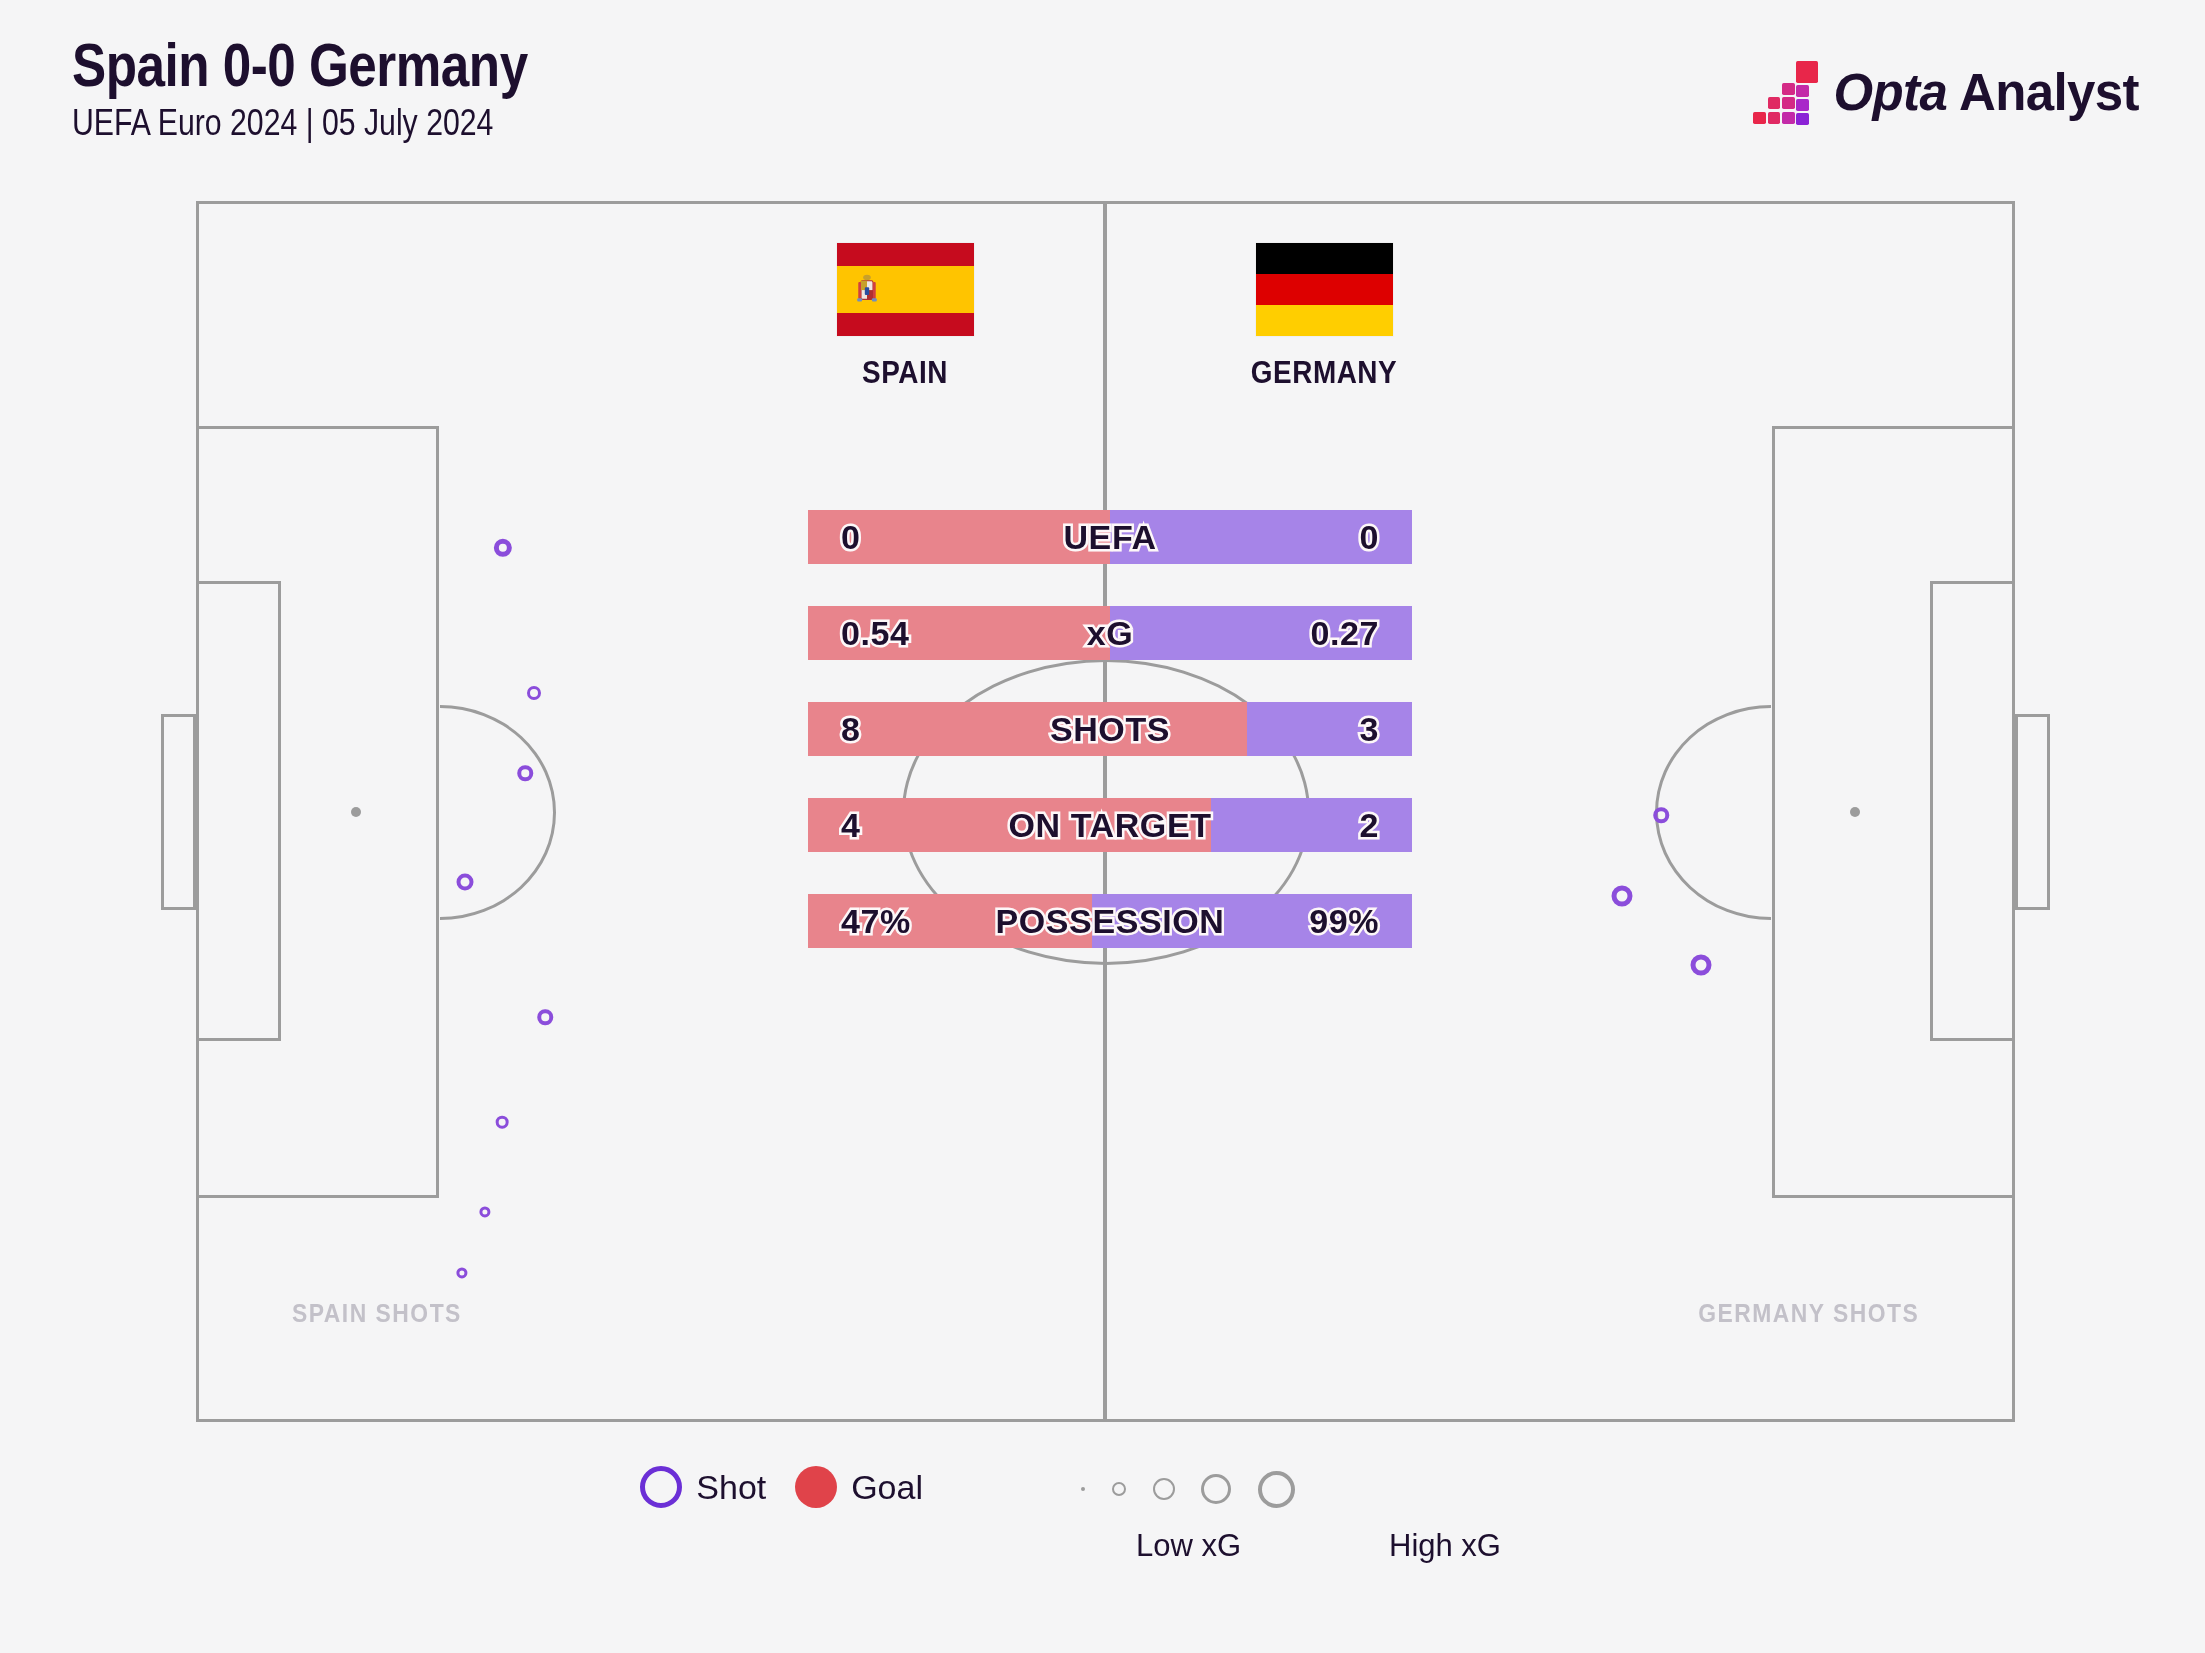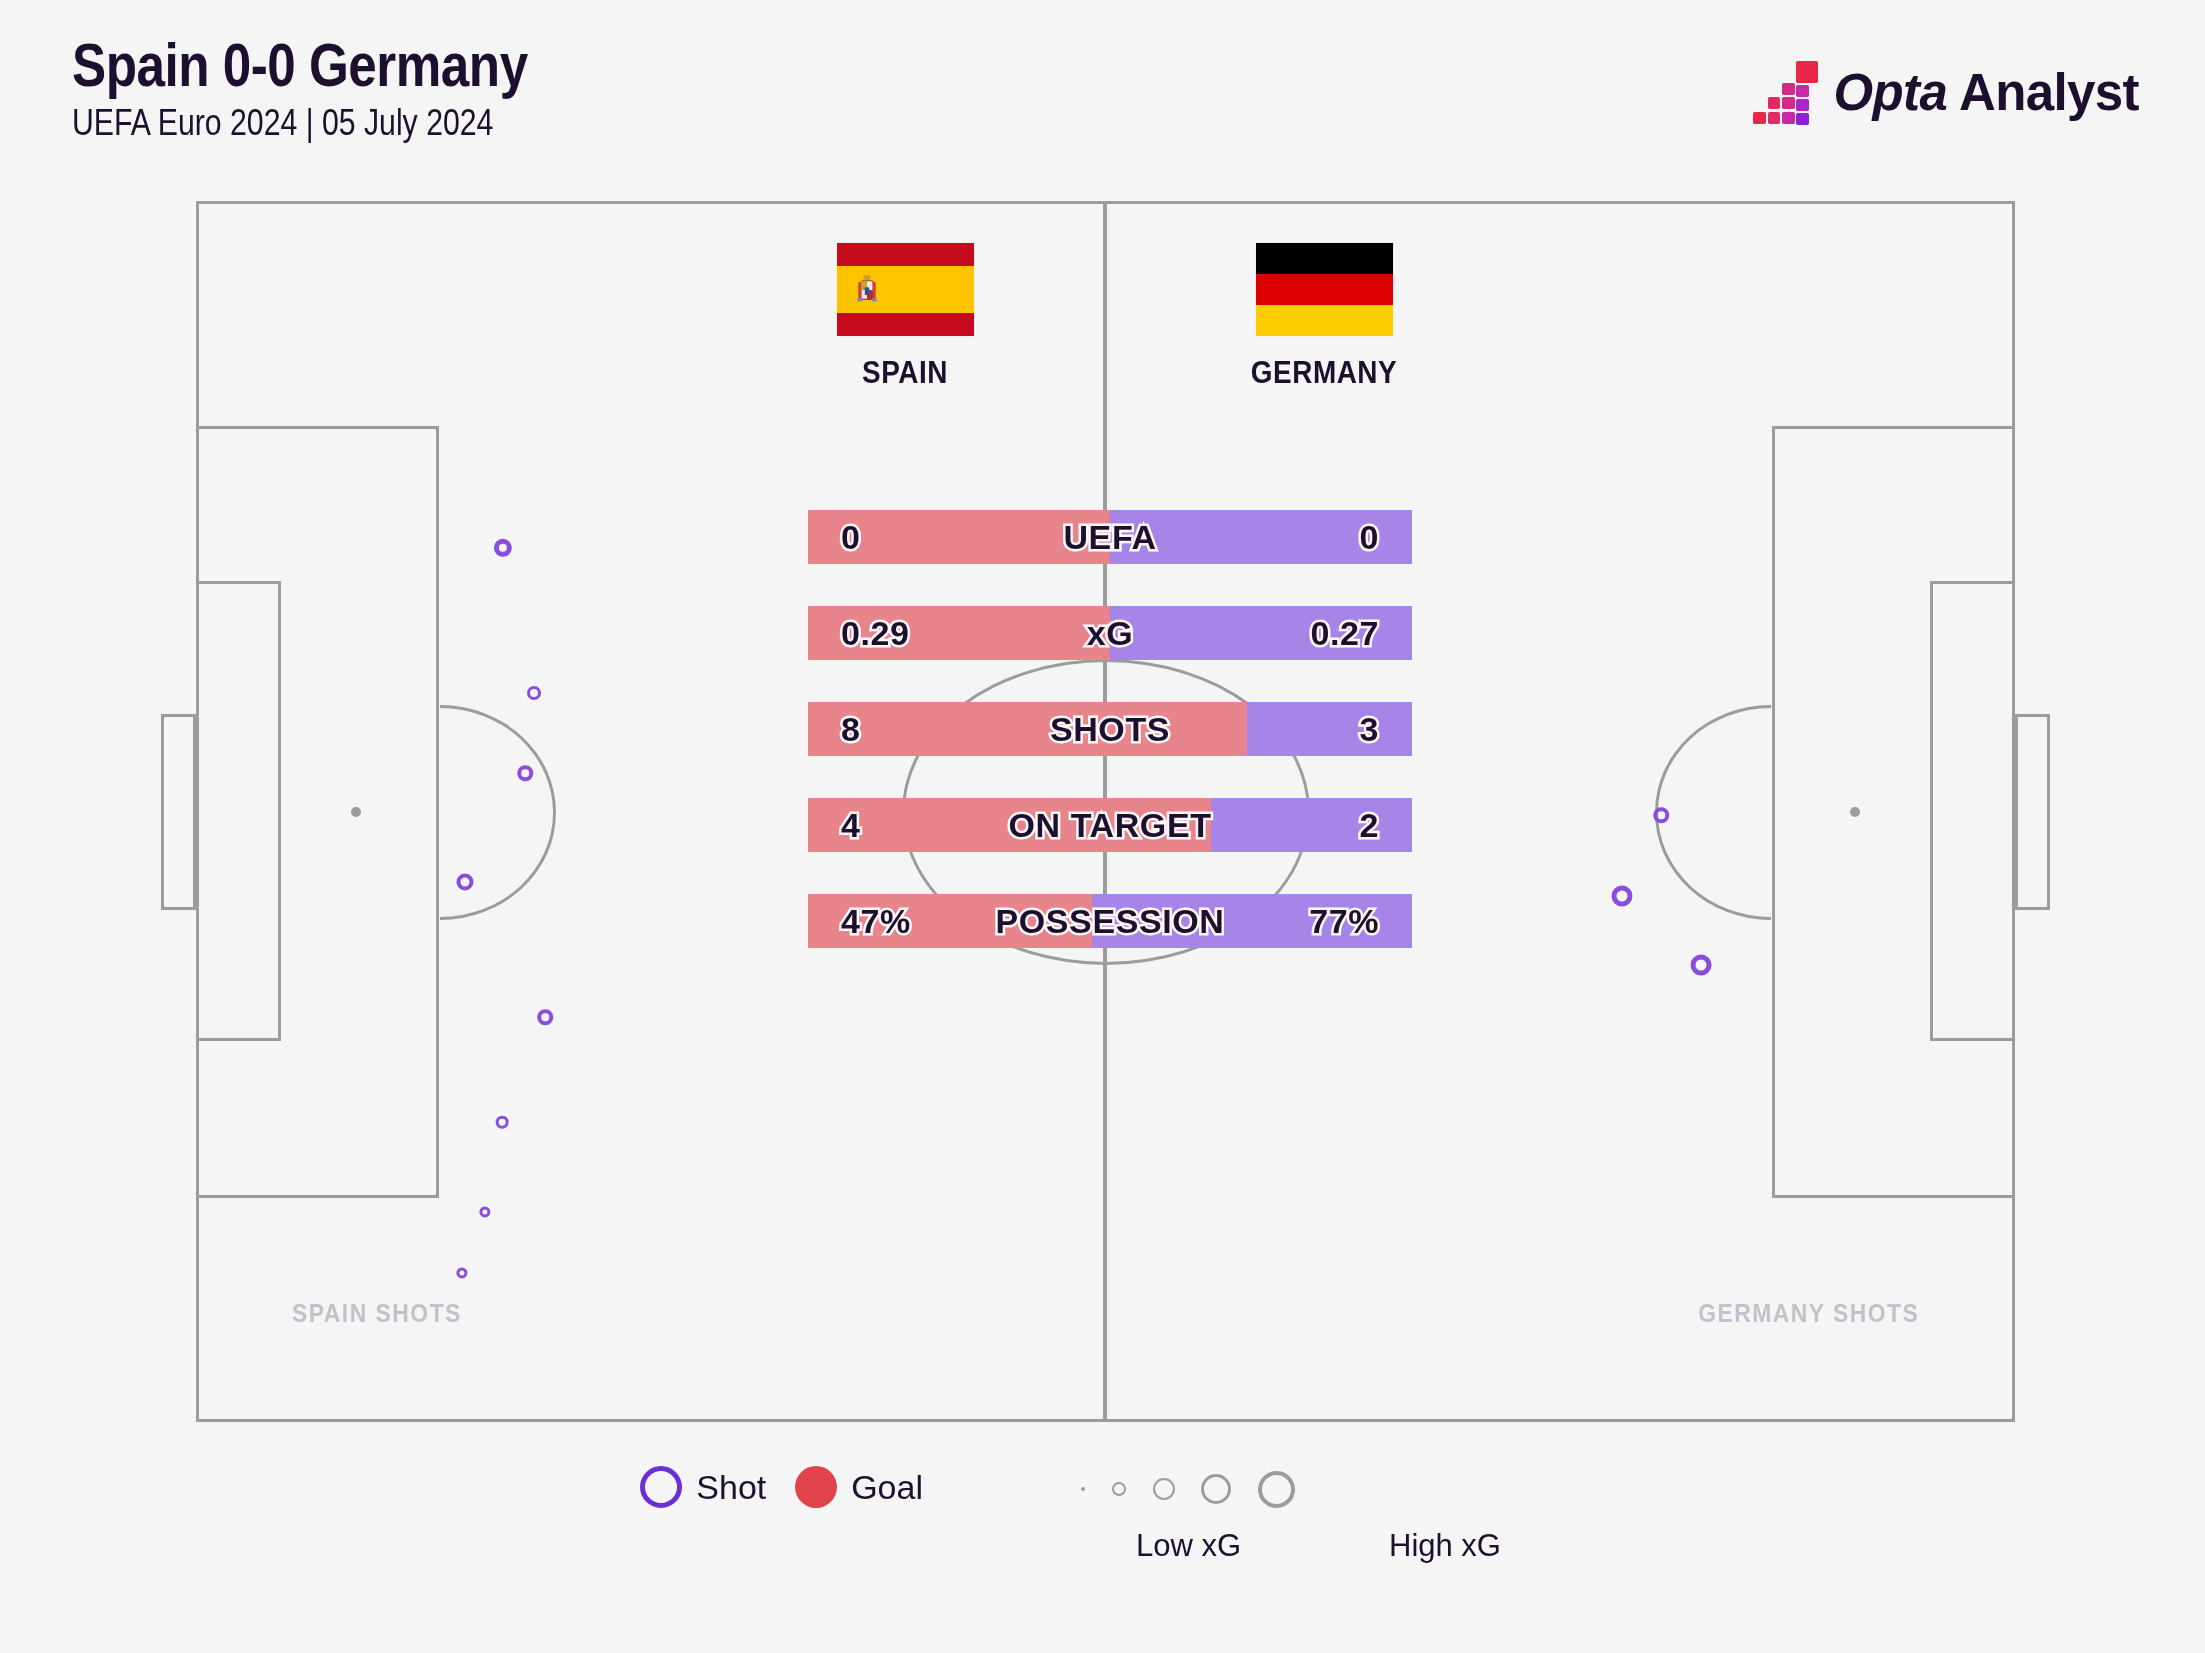--- a/index.html
+++ b/index.html
@@ -213,21 +213,21 @@
         <div class="bar-row">
           <div class="bar-fill bar-left" style="width: 50%; background: rgb(232, 132, 140);"></div>
           <div class="bar-fill bar-right" style="width: 50%; background: rgb(166, 132, 232);"></div>
           <div class="bar-txt v-left">0</div>
           <div class="bar-txt lbl">UEFA</div>
           <div class="bar-txt v-right">0</div>
         </div>
         <div class="bar-row">
           <div class="bar-fill bar-left" style="width: 50%; background: rgb(232, 132, 140);"></div>
           <div class="bar-fill bar-right" style="width: 50%; background: rgb(166, 132, 232);"></div>
-          <div class="bar-txt v-left">0.29</div>
+          <div class="bar-txt v-left">0.54</div>
           <div class="bar-txt lbl">xG</div>
           <div class="bar-txt v-right">0.27</div>
         </div>
         <div class="bar-row">
           <div class="bar-fill bar-left" style="width: 72.7%; background: rgb(232, 132, 140);"></div>
           <div class="bar-fill bar-right" style="width: 27.3%; background: rgb(166, 132, 232);"></div>
           <div class="bar-txt v-left">8</div>
           <div class="bar-txt lbl">SHOTS</div>
           <div class="bar-txt v-right">3</div>
         </div>
@@ -236,21 +236,21 @@
           <div class="bar-fill bar-right" style="width: 33.3%; background: rgb(166, 132, 232);"></div>
           <div class="bar-txt v-left">4</div>
           <div class="bar-txt lbl">ON TARGET</div>
           <div class="bar-txt v-right">2</div>
         </div>
         <div class="bar-row">
           <div class="bar-fill bar-left" style="width: 47%; background: rgb(232, 132, 140);"></div>
           <div class="bar-fill bar-right" style="width: 53%; background: rgb(166, 132, 232);"></div>
           <div class="bar-txt v-left">47%</div>
           <div class="bar-txt lbl">POSSESSION</div>
-          <div class="bar-txt v-right">77%</div>
+          <div class="bar-txt v-right">99%</div>
         </div>
       </div>
   </div>
 
   <div id="legend">
     <div id="legend-main">
       <div class="lg-ring"></div>
       <div class="lg-text">Shot</div>
       <div class="lg-dot" style="margin-left:14.3px;"></div>
       <div class="lg-text">Goal</div>

